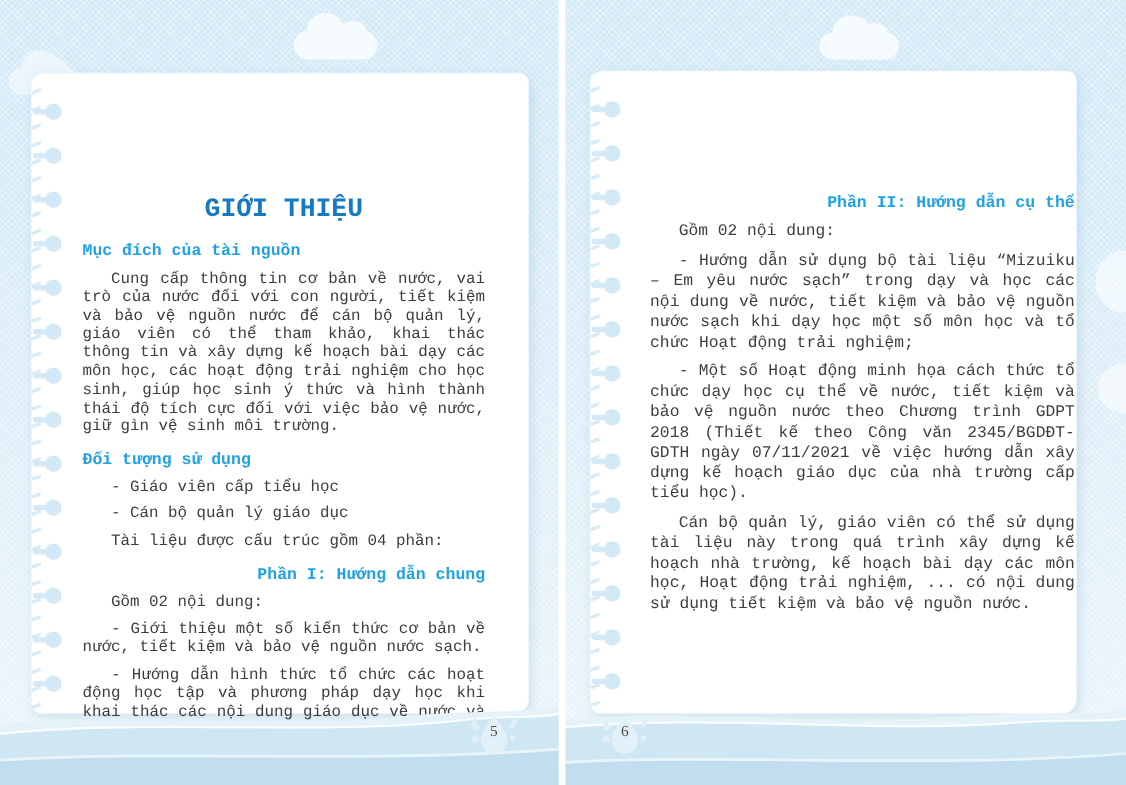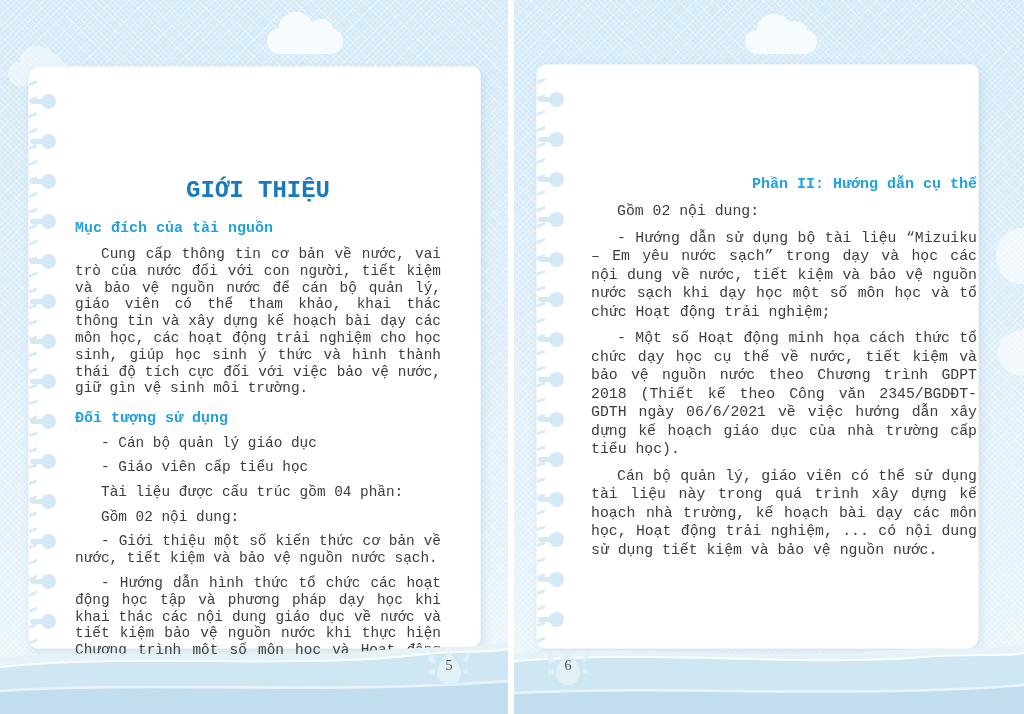--- a/index.html
+++ b/index.html
@@ -68,23 +68,24 @@
 
     <div class="paper paper-left">
       <div class="torn-edge"></div>
       <div class="punch-col"></div>
 
       <div class="content content-left">
         <div class="doc-title">GIỚI THIỆU</div>
         <div class="h-blue">Mục đích của tài nguồn</div>
         <p class="para">Cung cấp thông tin cơ bản về nước, vai trò của nước đối với con người, tiết kiệm và bảo vệ nguồn nước để cán bộ quản lý, giáo viên có thể tham khảo, khai thác thông tin và xây dựng kế hoạch bài dạy các môn học, các hoạt động trải nghiệm cho học sinh, giúp học sinh ý thức và hình thành thái độ tích cực đối với việc bảo vệ nước, giữ gìn vệ sinh môi trường.</p>
         <div class="h-blue">Đối tượng sử dụng</div>
+        <p class="para tight">- Giáo viên cấp tiểu học</p>
         <p class="para tight">- Cán bộ quản lý giáo dục</p>
-        <p class="para tight">- Giáo viên cấp tiểu học</p>
         <p class="para">Tài liệu được cấu trúc gồm 04 phần:</p>
+        <div class="h-blue indent">Phần I: Hướng dẫn chung</div>
         <p class="para">Gồm 02 nội dung:</p>
         <p class="para">- Giới thiệu một số kiến thức cơ bản về nước, tiết kiệm và bảo vệ nguồn nước sạch.</p>
         <p class="para">- Hướng dẫn hình thức tổ chức các hoạt động học tập và phương pháp dạy học khi khai thác các nội dung giáo dục về nước và tiết kiệm bảo vệ nguồn nước khi thực hiện Chương trình một số môn học và Hoạt động trải nghiệm trong Chương trình Giáo dục phổ thông 2018.</p>
       </div>
     <span class="punch" style="top: 27px;"></span>
         <span class="punch" style="top: 67px;"></span>
         <span class="punch" style="top: 107px;"></span>
         <span class="punch" style="top: 147px;"></span>
         <span class="punch" style="top: 187px;"></span>
         <span class="punch" style="top: 227px;"></span>
@@ -126,21 +127,21 @@
     <div class="edge-blob" style="right:-26px;top:330px;width:52px;height:46px;"></div>
 
     <div class="paper paper-right">
       <div class="torn-edge"></div>
       <div class="punch-col"></div>
 
       <div class="content content-right">
         <div class="h-blue indent">Phần II: Hướng dẫn cụ thể</div>
         <p class="para">Gồm 02 nội dung:</p>
         <p class="para">- Hướng dẫn sử dụng bộ tài liệu “Mizuiku – Em yêu nước sạch” trong dạy và học các nội dung về nước, tiết kiệm và bảo vệ nguồn nước sạch khi dạy học một số môn học và tổ chức Hoạt động trải nghiệm;</p>
-        <p class="para">- Một số Hoạt động minh họa cách thức tổ chức dạy học cụ thể về nước, tiết kiệm và bảo vệ nguồn nước theo Chương trình GDPT 2018 (Thiết kế theo Công văn 2345/BGDĐT-GDTH ngày 06/6/2021 về việc hướng dẫn xây dựng kế hoạch giáo dục của nhà trường cấp tiểu học).</p>
+        <p class="para">- Một số Hoạt động minh họa cách thức tổ chức dạy học cụ thể về nước, tiết kiệm và bảo vệ nguồn nước theo Chương trình GDPT 2018 (Thiết kế theo Công văn 2345/BGDĐT-GDTH ngày 07/11/2021 về việc hướng dẫn xây dựng kế hoạch giáo dục của nhà trường cấp tiểu học).</p>
         <p class="para">Cán bộ quản lý, giáo viên có thể sử dụng tài liệu này trong quá trình xây dựng kế hoạch nhà trường, kế hoạch bài dạy các môn học, Hoạt động trải nghiệm, ... có nội dung sử dụng tiết kiệm và bảo vệ nguồn nước.</p>
       </div>
     <span class="punch" style="top: 27px;"></span>
         <span class="punch" style="top: 67px;"></span>
         <span class="punch" style="top: 107px;"></span>
         <span class="punch" style="top: 147px;"></span>
         <span class="punch" style="top: 187px;"></span>
         <span class="punch" style="top: 227px;"></span>
         <span class="punch" style="top: 267px;"></span>
         <span class="punch" style="top: 307px;"></span>

